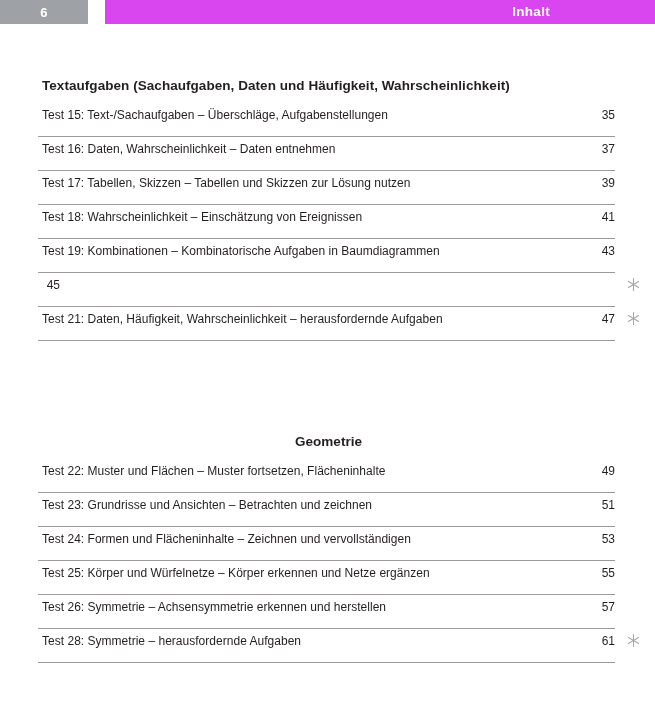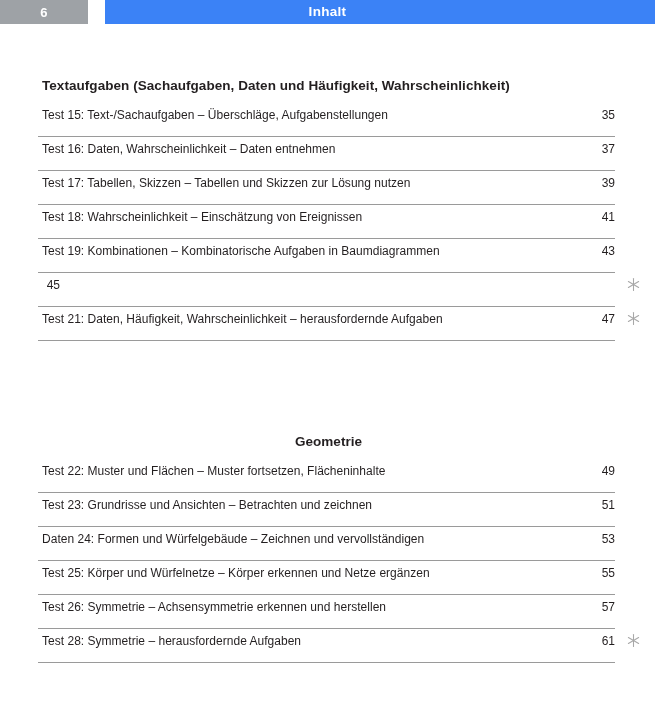--- a/index.html
+++ b/index.html
@@ -35,24 +35,24 @@
     font-weight: bold;
     letter-spacing: 0.2px;
     line-height: 1;
   }
   .folio-gap {
     width: 17px;
     background: #ffffff;
   }
   .header-bar {
     flex: 1;
-    background: #3b82f6;
+    background: #d946ef;
     display: flex;
     align-items: center;
-    justify-content: center;
+    justify-content: flex-end;
   }
   .header-title {
     color: #ffffff;
     font-size: 13.5px;
     font-weight: bold;
     letter-spacing: 0.3px;
     line-height: 1;
     
     margin-right: 105px;
   }
@@ -185,21 +185,21 @@
   <div class="entries">
       <div class="toc-row">
         <span class="row-title">Test 22: Muster und Flächen – Muster fortsetzen, Flächeninhalte</span>
         <span class="row-page">49</span>
       </div>
       <div class="toc-row">
         <span class="row-title">Test 23: Grundrisse und Ansichten – Betrachten und zeichnen</span>
         <span class="row-page">51</span>
       </div>
       <div class="toc-row">
-        <span class="row-title">Daten 24: Formen und Würfelgebäude – Zeichnen und vervollständigen</span>
+        <span class="row-title">Test 24: Formen und Flächeninhalte – Zeichnen und vervollständigen</span>
         <span class="row-page">53</span>
       </div>
       <div class="toc-row">
         <span class="row-title">Test 25: Körper und Würfelnetze – Körper erkennen und Netze ergänzen</span>
         <span class="row-page">55</span>
       </div>
       <div class="toc-row">
         <span class="row-title">Test 26: Symmetrie – Achsensymmetrie erkennen und herstellen</span>
         <span class="row-page">57</span>
       </div>

